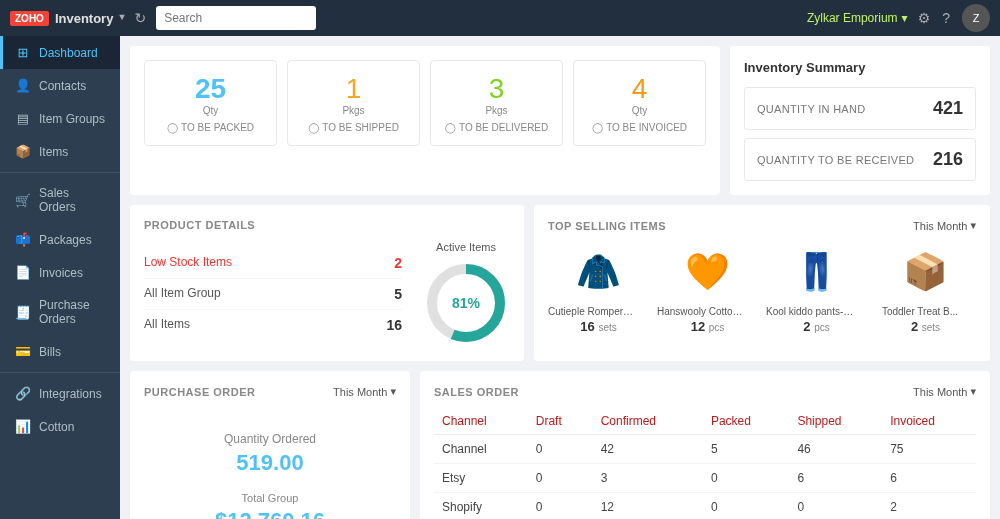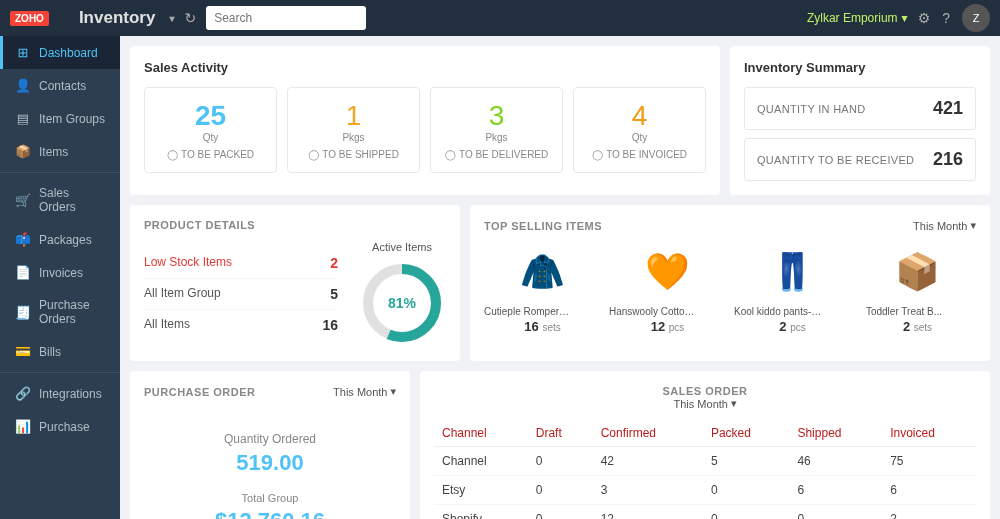--- a/index.html
+++ b/index.html
@@ -1,22 +1,22 @@
 <!DOCTYPE html>
 <html><head>
   <meta charset="utf-8">
   <style>
     * { box-sizing: border-box; margin: 0; padding: 0; }
     body { font-family: -apple-system, BlinkMacSystemFont, 'Segoe UI', Arial, sans-serif; font-size: 13px; background: #f5f5f5; display: flex; flex-direction: column; height: 519px; overflow: hidden; }
 
     
     .topbar { background: #222f3e; height: 36px; display: flex; align-items: center; padding: 0 10px; gap: 10px; flex-shrink: 0; }
-    .topbar-logo { display: flex; align-items: center; gap: 14px; color: #fff; font-weight: bold; font-size: 13px; min-width: 110px; }
+    .topbar-logo { display: flex; gap: 6px; color: #fff; font-weight: bold; font-size: 13px; min-width: 110px; }
     .topbar-logo .logo-box { background: #f44336; color: #fff; font-size: 10px; font-weight: bold; padding: 2px 5px; border-radius: 2px; }
-    .topbar-logo .logo-text { color: #e0e0e0; font-size: 17px; margin-left: 16px; }
+    .topbar-logo .logo-text { color: #e0e0e0; font-size: 13px; }
     .topbar-logo .arrow { color: #aaa; font-size: 10px; }
     .topbar-refresh { color: #aaa; font-size: 14px; cursor: pointer; }
     .topbar-search { background: #fff; border: none; border-radius: 3px; height: 24px; padding: 0 8px; font-size: 12px; width: 160px; }
     .topbar-spacer { flex: 1; }
     .topbar-org { color: #bef264; font-size: 12px; display: flex; align-items: center; gap: 4px; }
     .topbar-icons { display: flex; gap: 12px; align-items: center; color: #aaa; font-size: 14px; }
     .topbar-avatar { width: 28px; height: 28px; border-radius: 50%; background: #555; display: flex; align-items: center; justify-content: center; color: #fff; font-size: 11px; overflow: hidden; }
 
     
     .main-layout { display: flex; flex: 1; overflow: hidden; }
@@ -97,30 +97,29 @@
       <span class="si-icon">💳</span>
       <span>Bills</span>
     </div>
     <div class="sidebar-divider"></div>
     <div class="sidebar-item">
       <span class="si-icon">🔗</span>
       <span>Integrations</span>
     </div>
     <div class="sidebar-item">
       <span class="si-icon">📊</span>
-      <span>Purchase</span>
+      <span>Cotton</span>
     </div>
   </div>
 
   <div class="content">
 
     <div style="display:flex; gap:0; margin:10px 10px 0 10px;">
 
       <div style="flex:1; background:#fff; border-radius:4px; padding:14px; margin-right:10px;">
-        <div style="font-size:13px; font-weight:600; color:#333; margin-bottom:12px;">Sales Activity</div>
         <div style="display:flex; gap:10px;">
 
           <div style="flex:1; border:1px solid #e8e8e8; border-radius:4px; padding:12px; text-align:center;">
             <div style="font-size:28px; font-weight:700; color:#4fc3f7;">25</div>
             <div style="font-size:10px; color:#888;">Qty</div>
             <div style="font-size:10px; color:#888; margin-top:6px; display:flex; align-items:center; justify-content:center; gap:3px;">
               <span>◯</span>
               <span>TO BE PACKED</span>
             </div>
           </div>
@@ -163,21 +162,21 @@
         </div>
         <div style="display:flex; justify-content:space-between; align-items:center; padding:10px 12px; border:1px solid #e8e8e8; border-radius:3px;">
           <span style="font-size:11px; color:#777; text-transform:uppercase; letter-spacing:0.3px;">QUANTITY TO BE RECEIVED</span>
           <span style="font-size:18px; font-weight:600; color:#333;">216</span>
         </div>
       </div>
     </div>
 
     <div style="display:flex; gap:0; margin:10px;">
 
-      <div style="width:330px; background:#fff; border-radius:4px; padding:14px; flex-shrink:0;">
+      <div style="width:394px; background:#fff; border-radius:4px; padding:14px; flex-shrink:0;">
         <div style="font-size:11px; font-weight:600; color:#888; letter-spacing:0.5px; margin-bottom:10px;">PRODUCT DETAILS</div>
         <div style="display:flex; align-items:center; gap:20px;">
           <div style="flex:1;">
             <div style="display:flex; justify-content:space-between; padding:7px 0; font-size:12px; border-bottom:1px solid #f5f5f5;">
               <span style="color:#e53935; font-weight:500;">Low Stock Items</span>
               <span style="font-weight:600; color:#e53935; font-size:14px;">2</span>
             </div>
             <div style="display:flex; justify-content:space-between; padding:7px 0; font-size:12px; border-bottom:1px solid #f5f5f5;">
               <span style="color:#555;">All Item Group</span>
               <span style="font-weight:600; color:#333; font-size:14px;">5</span>
@@ -262,21 +261,21 @@
         </div>
         <div style="text-align:center; padding:16px 0;">
           <div style="font-size:12px; color:#888; margin-bottom:4px;margin-top:8px;">Quantity Ordered</div>
           <div style="font-size:22px; font-weight:600; color:#4fc3f7;">519.00</div>
           <div style="margin: 16px 0 4px; font-size:11px; color:#888;">Total Group</div>
           <div style="font-size:22px; font-weight:600; color:#4fc3f7;">$12,760.16</div>
         </div>
       </div>
 
       <div style="flex:1; background:#fff; border-radius:4px; padding:14px; margin-left:10px;">
-        <div style="display:flex; justify-content:space-between; align-items:center; margin-bottom:10px;flex-direction:column;">
+        <div style="display:flex; justify-content:space-between; align-items:center; margin-bottom:10px;">
           <span style="font-size:11px; font-weight:600; color:#888; letter-spacing:0.5px;">SALES ORDER</span>
           <span style="font-size:11px; color:#555; cursor:pointer; display:flex; align-items:center; gap:3px;">
             <span>This Month</span>
             <span>▾</span>
           </span>
         </div>
         <table>
           <thead>
             <tr>
               <th>Channel</th>

